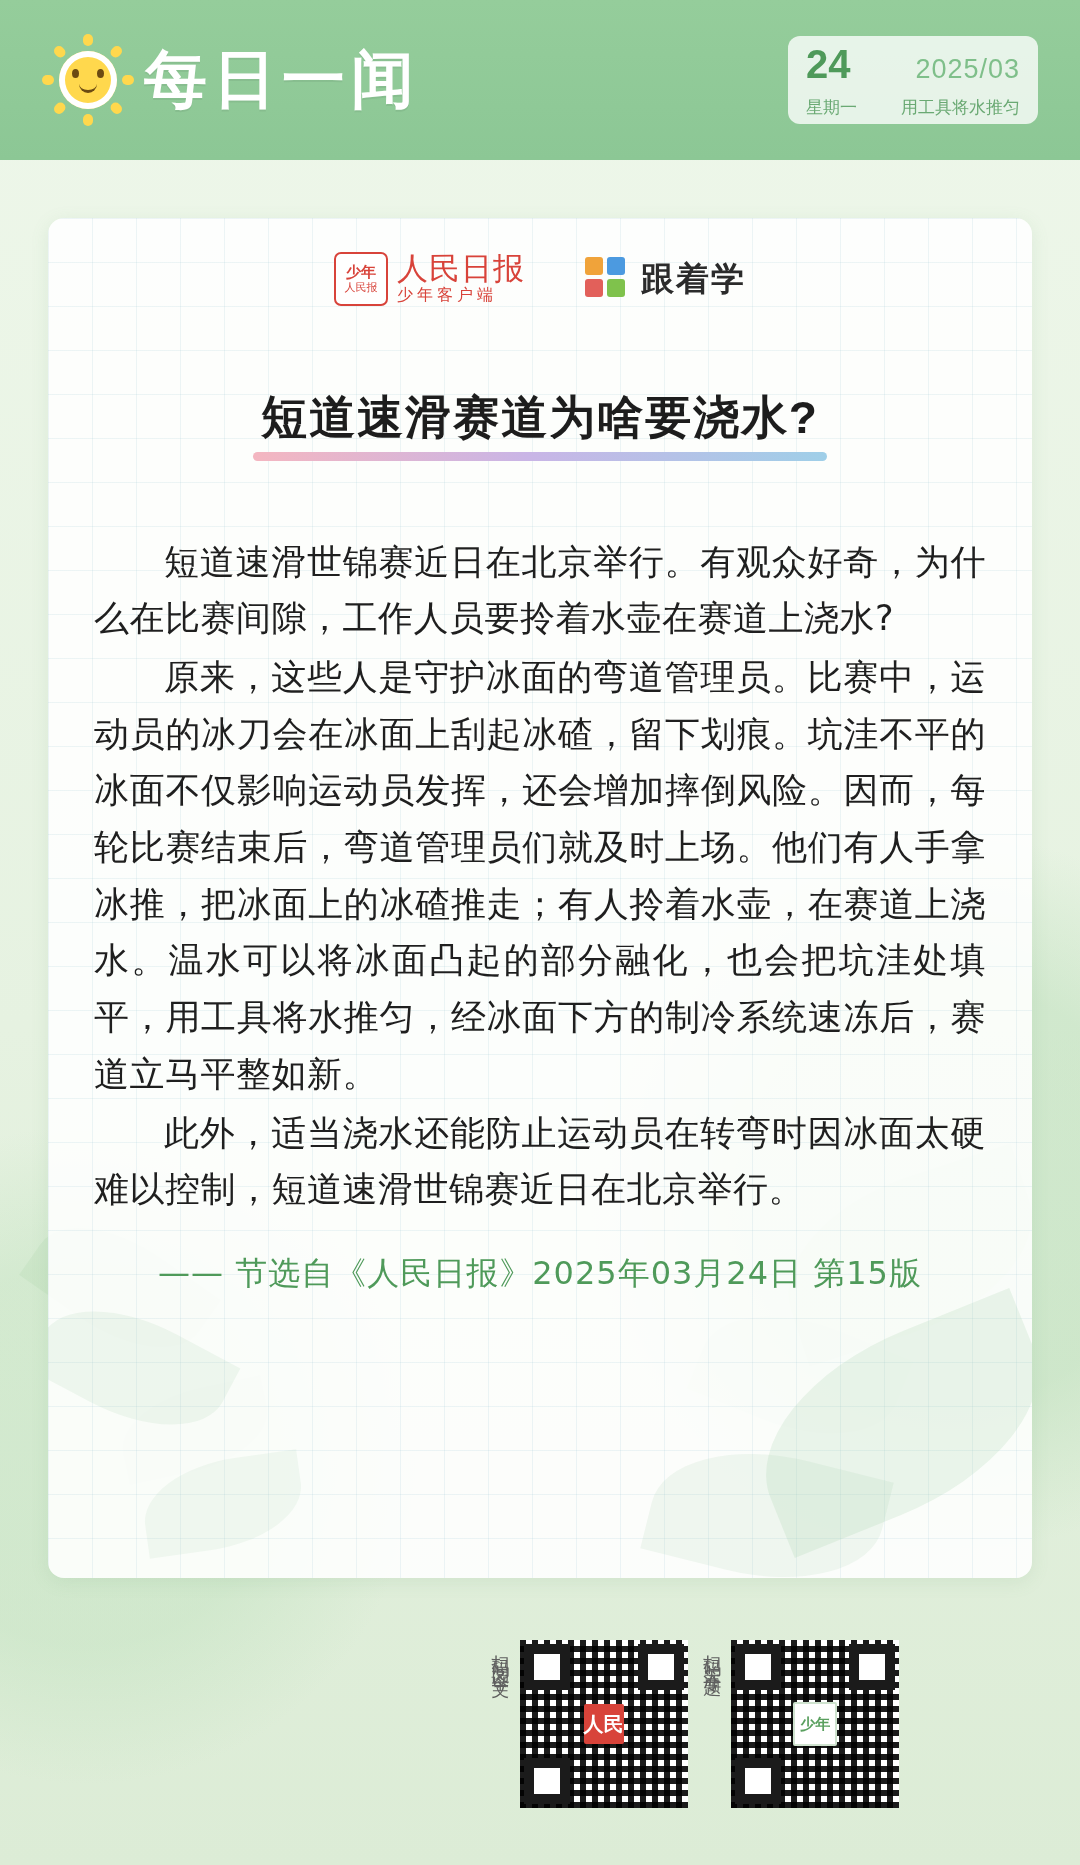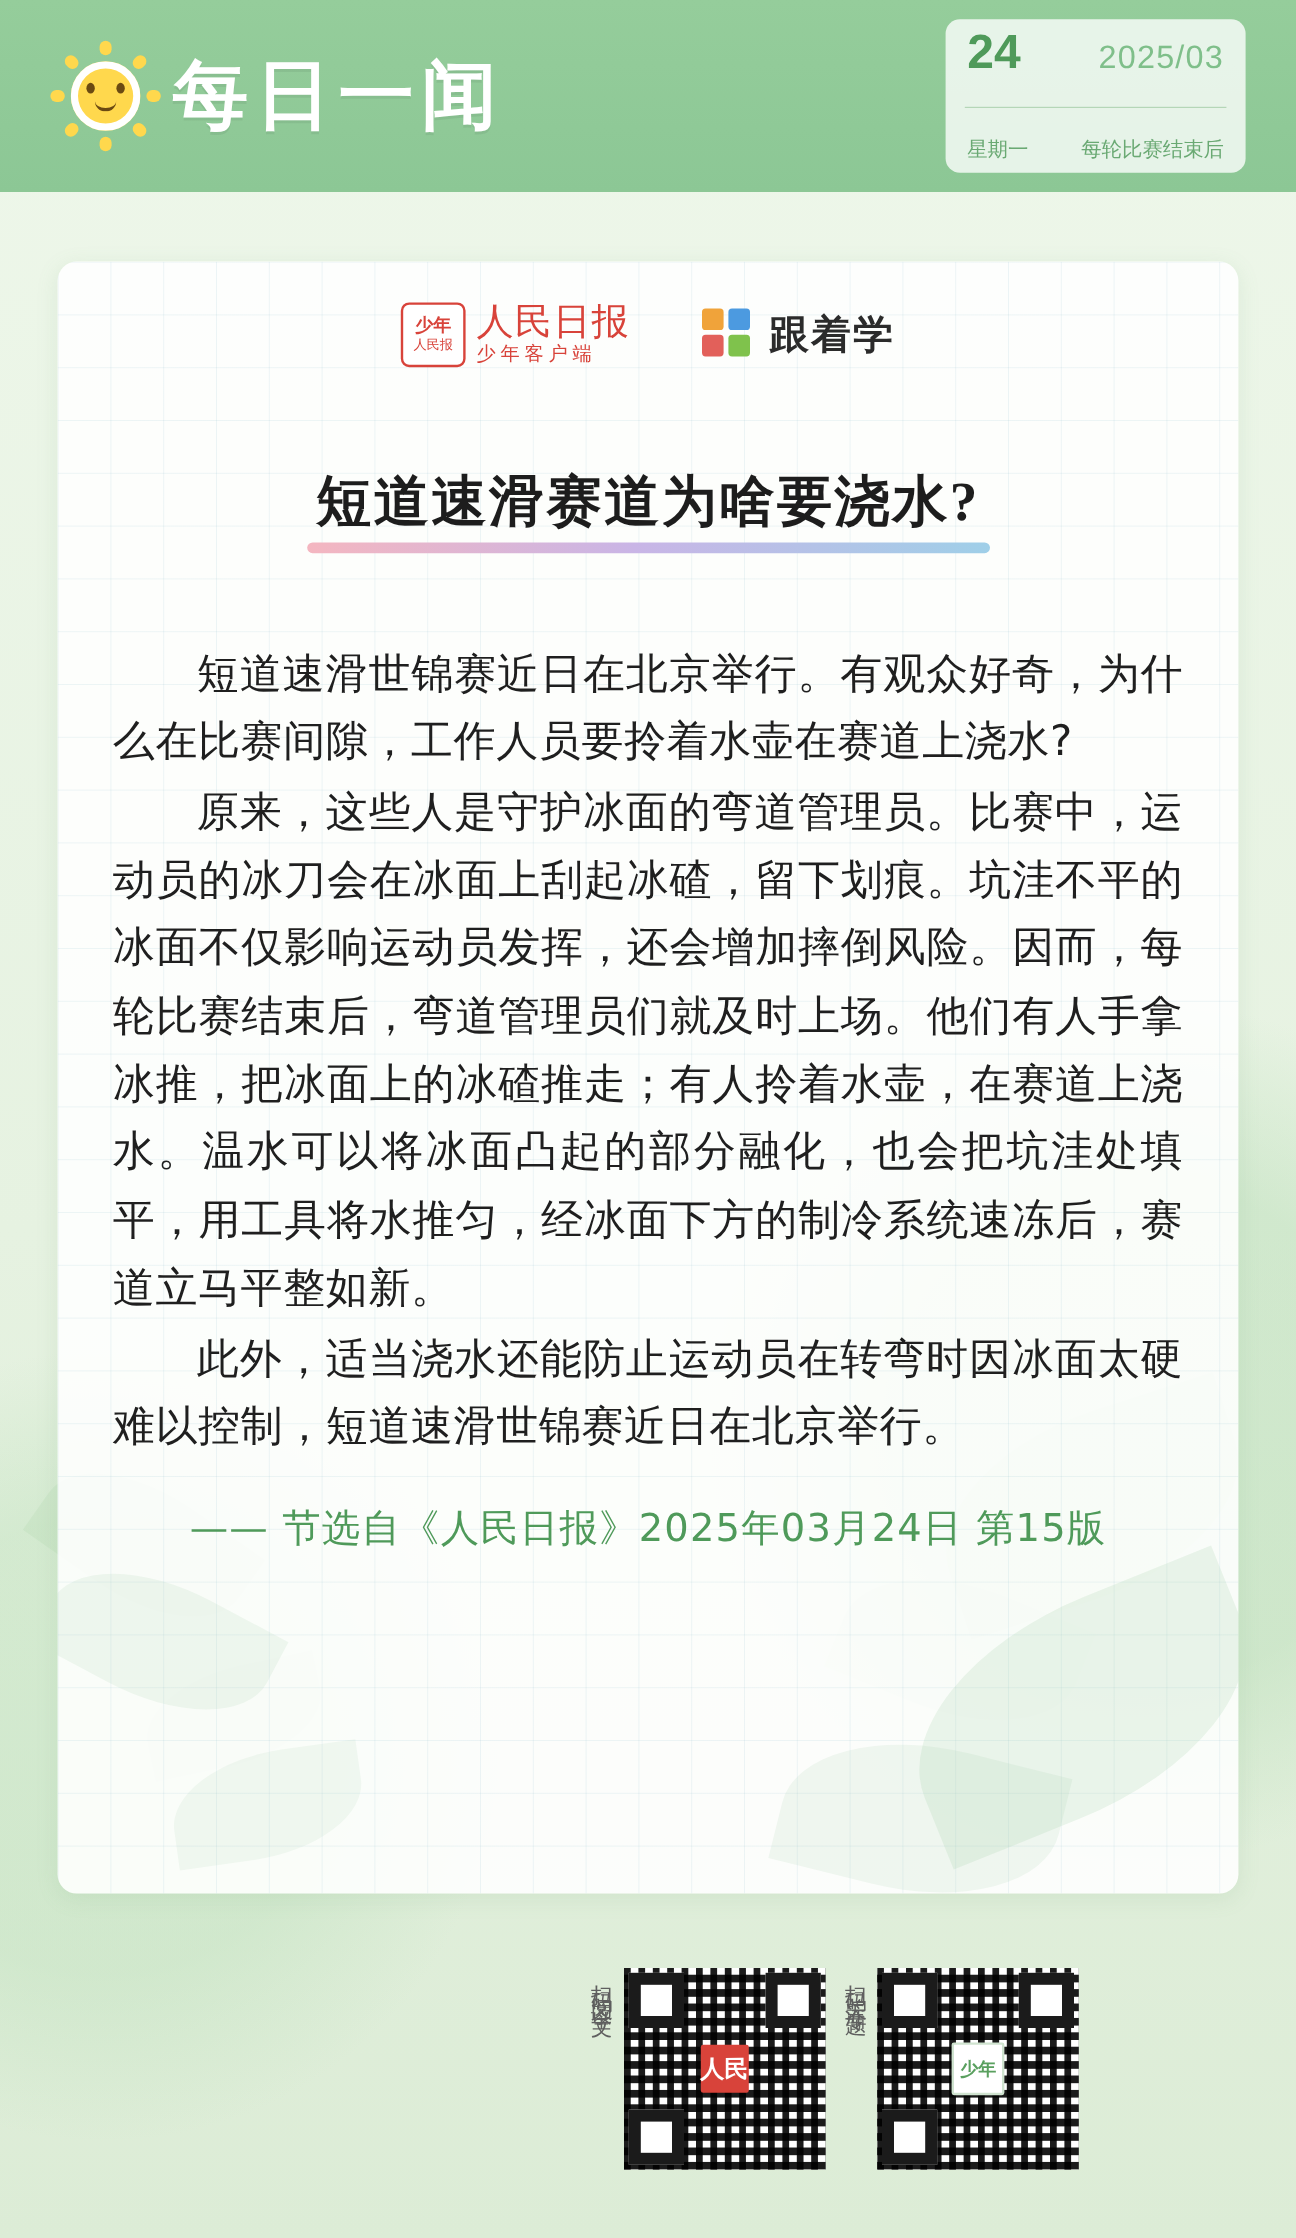--- a/index.html
+++ b/index.html
@@ -97,28 +97,28 @@
     font-family: "DejaVu Sans", "Liberation Sans", sans-serif;
     font-size: 63px;
     font-weight: 700;
     color: #ffffff;
     letter-spacing: 6px;
     text-shadow: 0 2px 0 rgba(0,0,0,0.06);
   }
   .date-card {
     margin-left: auto;
     width: 250px;
-    height: 128px;
+    height: 88px;
     background: rgba(255,255,255,0.78);
     border-radius: 12px;
     padding: 8px 14px;
     box-sizing: border-box;
     display: flex;
     flex-direction: column;
-    justify-content: space-between;
+    justify-content: flex-start;
   }
   .date-top {
     display: flex;
     align-items: baseline;
     justify-content: space-between;
     padding: 0 4px 4px 4px;
   }
   .date-day {
     font-size: 40px;
     font-weight: 700;
@@ -254,21 +254,21 @@
 
   
   .headline-wrap {
     text-align: center;
     margin-top: 46px;
     position: relative;
   }
   .headline {
     display: inline-block;
     position: relative;
-    font-family: Liberation Serif, serif;
+    font-family: Liberation Mono, monospace;
     font-size: 46px;
     font-weight: 700;
     color: #1d1d1d;
     letter-spacing: 2px;
     padding-bottom: 12px;
   }
   .headline::after {
     content: "";
     position: absolute;
     left: -8px; right: -8px; bottom: 0;
@@ -406,21 +406,21 @@
     <div class="title-main">每日一闻</div>
 
     <div class="date-card">
       <div class="date-top">
         <span class="date-day">24</span>
         <span class="date-ym">2025/03</span>
       </div>
       <div class="date-sep"></div>
       <div class="date-bot">
         <span>星期一</span>
-        <span>每轮比赛结束后</span>
+        <span>用工具将水推匀</span>
       </div>
     </div>
   </div>
 
   <div class="card">
     <div class="card-grid"></div>
     <div class="card-leaf c1"></div>
     <div class="card-leaf c2"></div>
     <div class="card-leaf c3"></div>
     <div class="card-leaf c4"></div>

